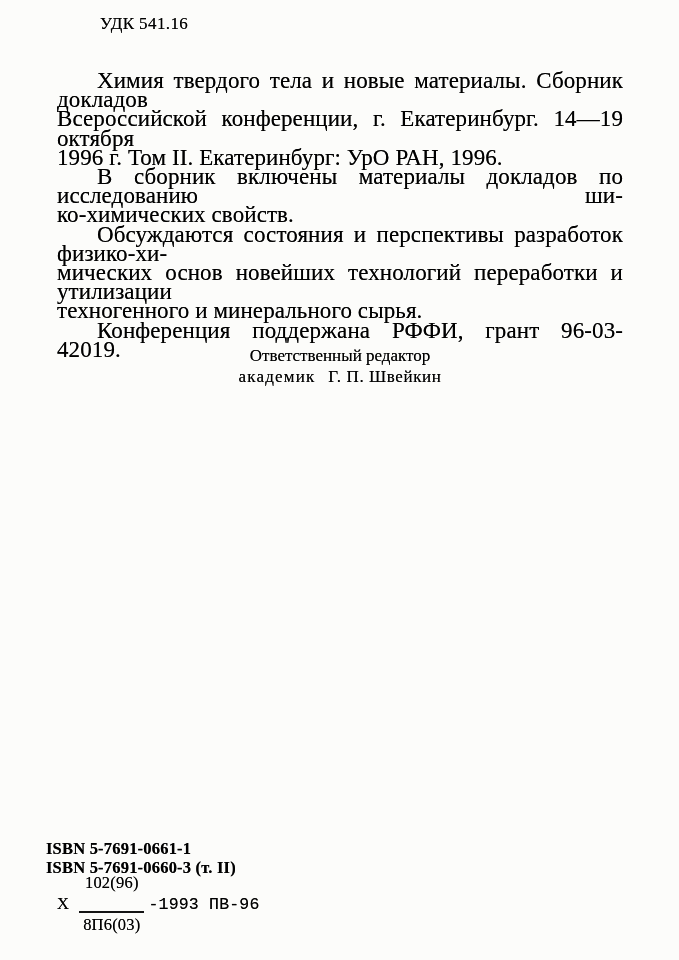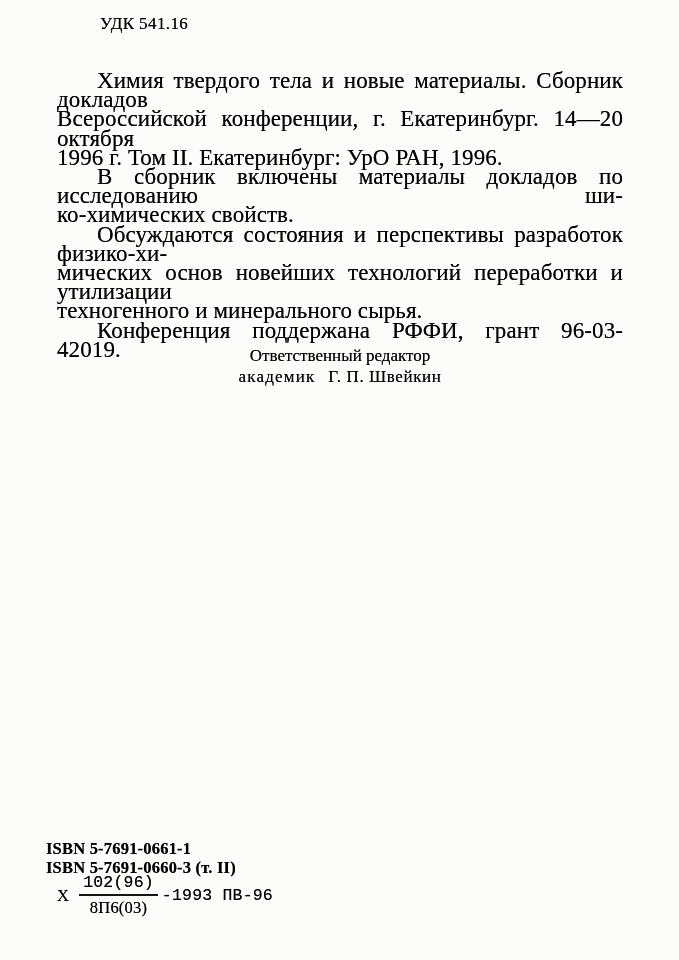--- a/index.html
+++ b/index.html
@@ -79,23 +79,22 @@
     letter-spacing: 0.2px;
   }
   .classification .prefix { margin-right: 10px; }
   .frac {
     display: inline-block;
     text-align: center;
     vertical-align: middle;
   }
   .frac .num {
     display: block;
-    padding: 0 4px 2px 4px;
+    padding: 0 4px 18px 4px;
     border-bottom: 2px solid #141414;
-    font-family: Liberation Mono, monospace;
   }
   .frac .den {
     display: block;
     padding: 2px 4px 0 4px;
   }
   .classification .suffix { margin-left: 4px; font-family: Liberation Mono, monospace; }
 
   .copyright {
     position: absolute;
     top: 884px;
@@ -109,21 +108,21 @@
 </head>
 <body>
 
 <div class="page">
 
   <div class="udk">УДК 541.16</div>
 
   <div class="paragraphs">
     <div class="para">
         <div class="line first">Химия твердого тела и новые материалы. Сборник докладов</div>
-        <div class="line">Всероссийской конференции, г. Екатеринбург. 14—20 октября</div>
+        <div class="line">Всероссийской конференции, г. Екатеринбург. 14—19 октября</div>
         <div class="line last">1996 г. Том II. Екатеринбург: УрО РАН, 1996.</div>
       </div>
     <div class="para">
         <div class="line first">В сборник включены материалы докладов по исследованию ши-</div>
         <div class="line last">ко-химических свойств.</div>
       </div>
     <div class="para">
         <div class="line first">Обсуждаются состояния и перспективы разработок физико-хи-</div>
         <div class="line">мических основ новейших технологий переработки и утилизации</div>
         <div class="line last">техногенного и минерального сырья.</div>

